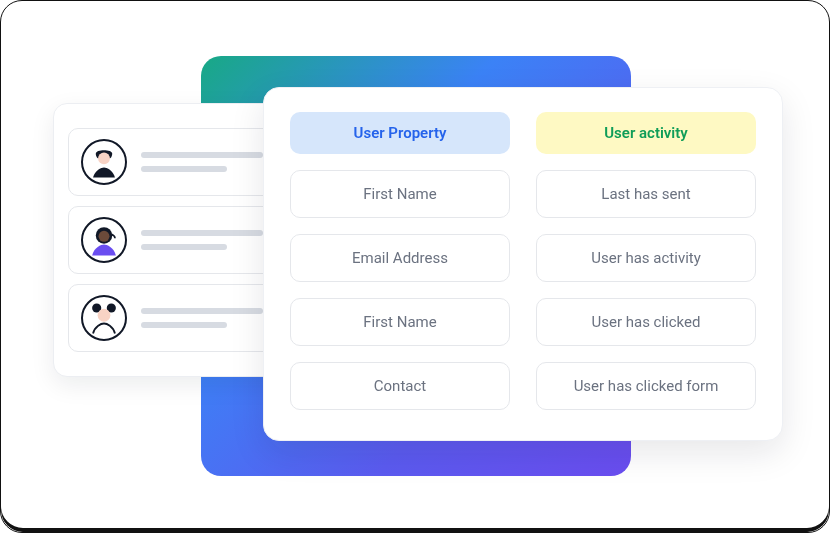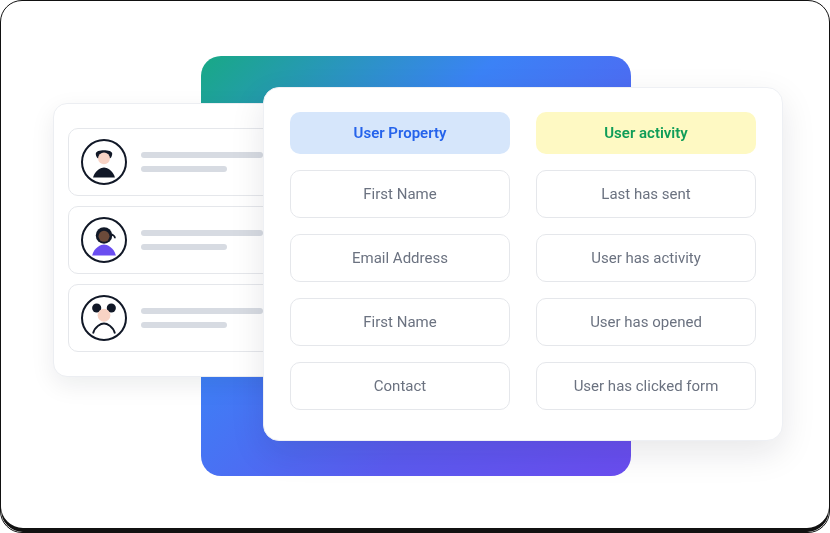--- a/index.html
+++ b/index.html
@@ -167,19 +167,19 @@
         <div class="header-chip header-blue">User Property</div>
         <div class="opt">First Name</div>
         <div class="opt">Email Address</div>
         <div class="opt">First Name</div>
         <div class="opt">Contact</div>
       </div>
       <div class="col">
         <div class="header-chip header-green">User activity</div>
         <div class="opt">Last has sent</div>
         <div class="opt">User has activity</div>
-        <div class="opt">User has opened</div>
+        <div class="opt">User has clicked</div>
         <div class="opt">User has clicked form</div>
       </div>
     </div>
   </div>
 
 </div>
 
 </body></html>

